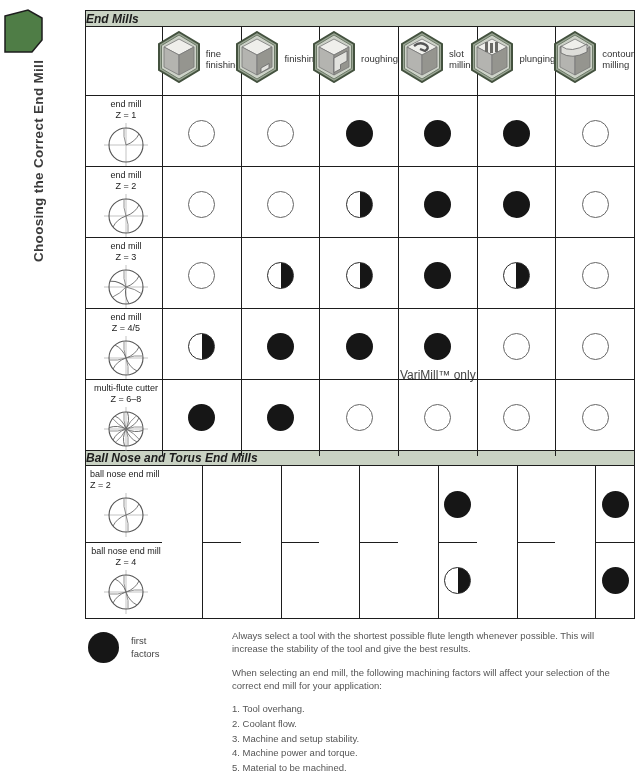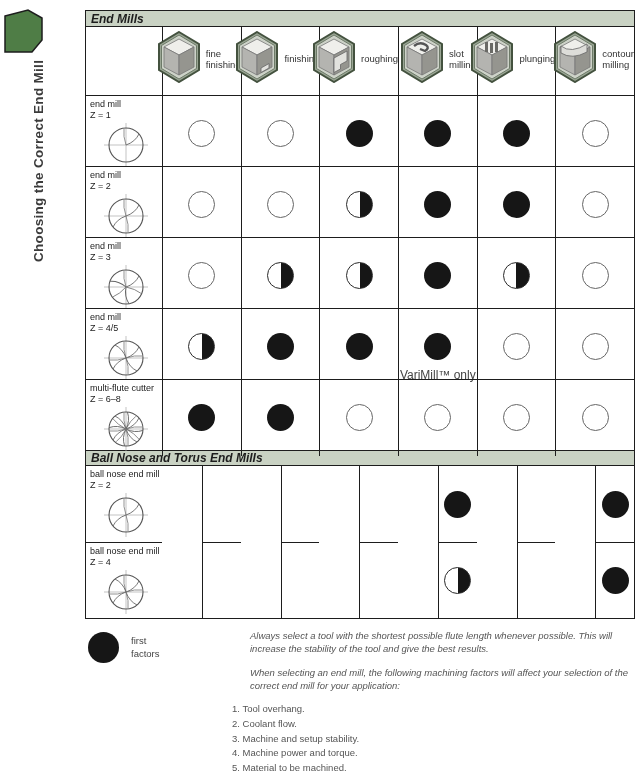--- a/index.html
+++ b/index.html
@@ -12,25 +12,25 @@
   .vtitle{
     position:absolute;left:31px;top:52px;height:210px;width:22px;
     writing-mode:vertical-rl;transform:rotate(180deg);
     font-weight:bold;font-size:13.5px;letter-spacing:.3px;color:#3b3b3b;white-space:nowrap;
   }
   
   .tbl{position:absolute;left:85px;top:10px;width:548px;border:1.5px solid #1d1d1d;background:#fff;}
   .secbar{
     height:16px;background:#c9d2c3;border-bottom:1px solid #1d1d1d;
     font-style:italic;font-weight:bold;font-size:12px;color:#1d1d1d;
-    display:flex;align-items:center;padding-left:5px;box-sizing:border-box;
+    display:flex;align-items:center;box-sizing:border-box;
   }
   .secbar.mid{border-top:1px solid #1d1d1d;}
   .row{display:grid;grid-template-columns:76px repeat(6,1fr);}
-  .row + .row .c{border-top:1px solid #1d1d1d;}
+  .row + .row .c{border-top:1px solid #1d1d1d;align-items:center;}
   .row.hdr{height:68px;}
   .row.data{height:71px;}
   .row.tall{height:76px;gap:40px;}
   .c{
     border-left:1px solid #1d1d1d;display:flex;align-items:center;justify-content:center;
     position:relative;box-sizing:border-box;min-width:0;
   }
   .c:first-child{border-left:none;}
   .c.colhead{flex-direction:row;justify-content:flex-end;padding-bottom:5px;gap:4px;}
   .c.colhead .lbl{font-size:9.5px;color:#333;}
@@ -45,21 +45,21 @@
   
   .legend{position:absolute;left:88px;top:632px;width:140px;}
   .leg-item{display:flex;align-items:center;gap:12px;margin-bottom:12px;}
   .leg-sym{width:31px;height:31px;border-radius:50%;box-sizing:border-box;flex:0 0 auto;}
   .leg-sym.first{background:#161616;}
   .leg-sym.not{background:#fff;border:1.2px solid #555;}
   .leg-sym.limited{border:1.2px solid #2a2a2a;background-image:linear-gradient(to right,#ffffff 50%,#161616 50%);}
   .leg-txt{font-size:9.5px;color:#444;line-height:1.3;}
   
   .notes{position:absolute;left:232px;top:629px;width:398px;font-size:9.5px;color:#555;}
-  .notes p{margin:0 0 10px 18px;line-height:1.4;font-style:italic;}
+  .notes p{margin:0 0 10px 0;line-height:1.4;}
   .notes .li{line-height:1.55;}
 </style>
 </head>
 <body>
 
 <svg class="tab-svg" width="40" height="46" viewBox="0 0 40 46">
   <polygon points="1,8 24,2 38,10 38,32 28,44 1,44" fill="#4f7d46" stroke="#1d1d1d" stroke-width="1.5"></polygon>
 </svg>
 <div class="vtitle">Choosing the Correct End Mill</div>
 

